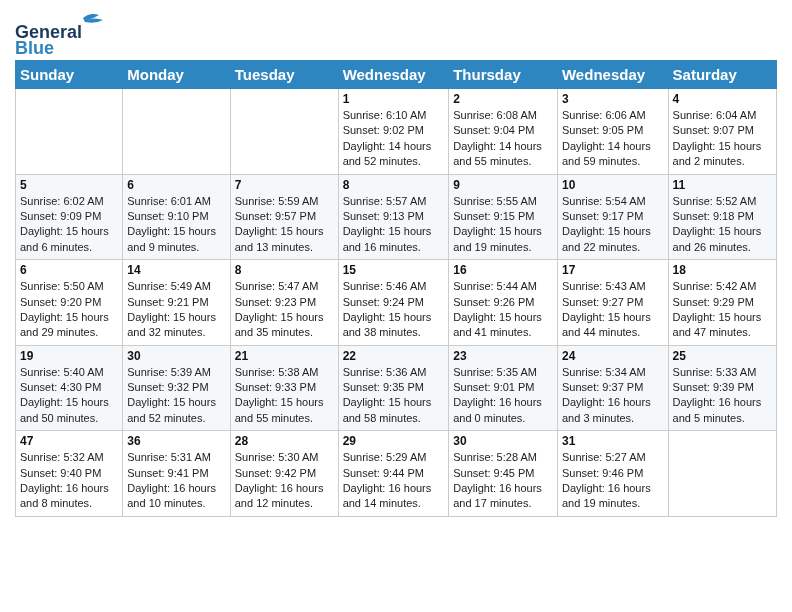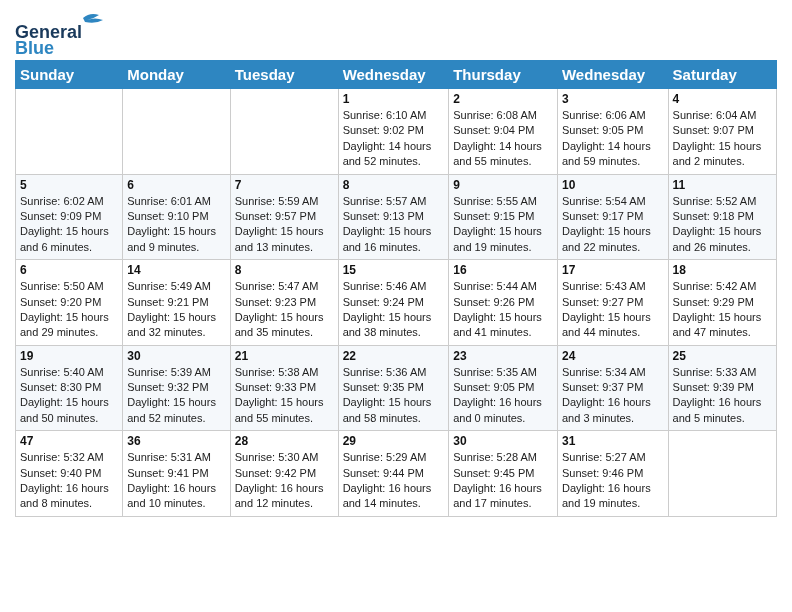--- a/index.html
+++ b/index.html
@@ -223,21 +223,21 @@
           <span class="day-num">18</span>
           <div class="day-info">Sunrise: 5:42 AM
 Sunset: 9:29 PM
 Daylight: 15 hours and 47 minutes.</div>
         </td>
       </tr>
       <tr>
         <td>
           <span class="day-num">19</span>
           <div class="day-info">Sunrise: 5:40 AM
-Sunset: 8:30 PM
+Sunset: 4:30 PM
 Daylight: 15 hours and 50 minutes.</div>
         </td>
         <td>
           <span class="day-num">30</span>
           <div class="day-info">Sunrise: 5:39 AM
 Sunset: 9:32 PM
 Daylight: 15 hours and 52 minutes.</div>
         </td>
         <td>
           <span class="day-num">21</span>
@@ -247,21 +247,21 @@
         </td>
         <td>
           <span class="day-num">22</span>
           <div class="day-info">Sunrise: 5:36 AM
 Sunset: 9:35 PM
 Daylight: 15 hours and 58 minutes.</div>
         </td>
         <td>
           <span class="day-num">23</span>
           <div class="day-info">Sunrise: 5:35 AM
-Sunset: 9:05 PM
+Sunset: 9:01 PM
 Daylight: 16 hours and 0 minutes.</div>
         </td>
         <td>
           <span class="day-num">24</span>
           <div class="day-info">Sunrise: 5:34 AM
 Sunset: 9:37 PM
 Daylight: 16 hours and 3 minutes.</div>
         </td>
         <td>
           <span class="day-num">25</span>

